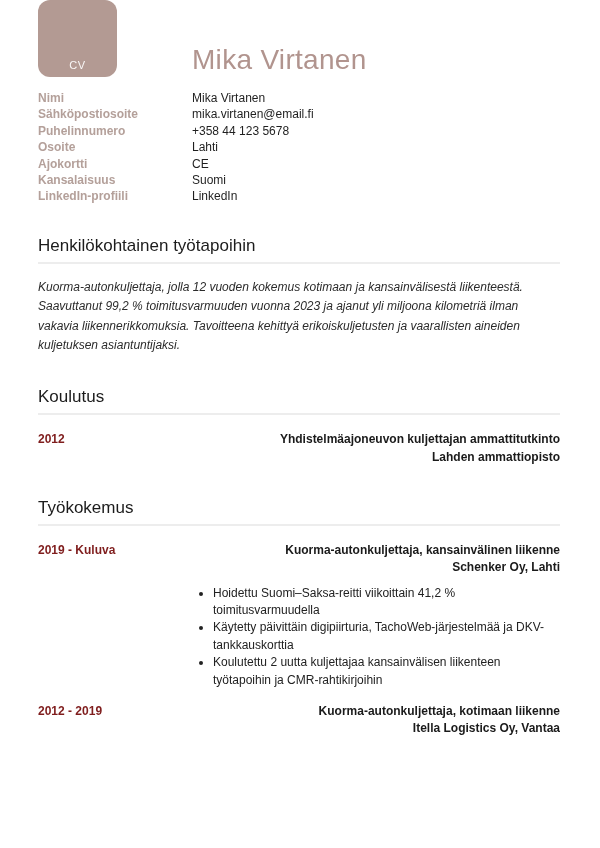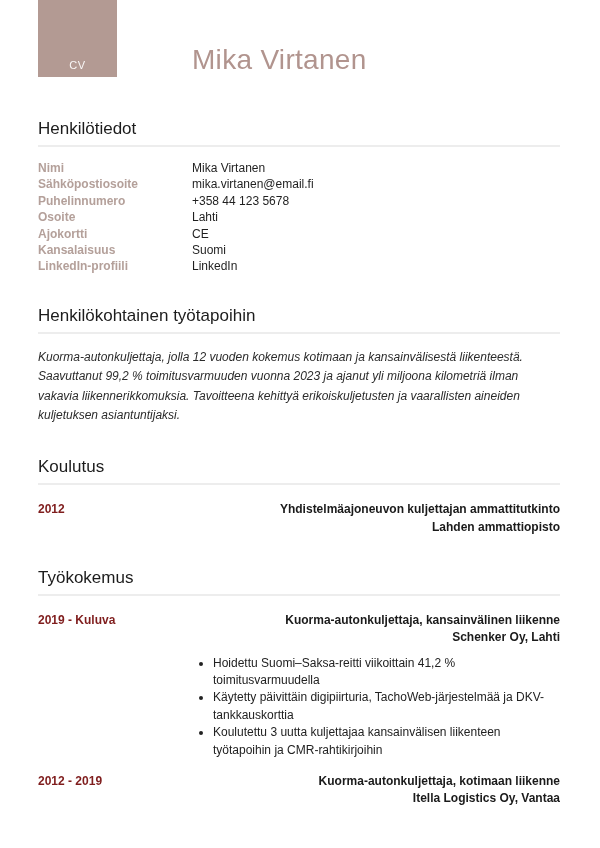--- a/index.html
+++ b/index.html
@@ -22,20 +22,21 @@
     left: 38px; top: 0;
     width: 79px; height: 77px;
     background: #b39a93;
     display: flex;
     align-items: flex-end;
     justify-content: center;
     padding-bottom: 6px;
     color: rgba(255,255,255,0.92);
     font-size: 11px;
     letter-spacing: 0.6px;
+    border-radius: 12px;
   }
   .page-title {
     position: absolute;
     left: 192px; top: 46px;
     font-size: 28px;
     line-height: 1;
     font-weight: 400;
     color: #b1948e;
     letter-spacing: 0.3px;
   }
@@ -107,21 +108,20 @@
 
   <div class="header">
     <div class="cv-badge">
       <span>CV</span>
     </div>
     <h1 class="page-title">Mika Virtanen</h1>
   </div>
 
   <div class="content">
 
-    <h2 class="section-heading first">Henkilötiedot</h2>
     <div class="info-grid">
   <div class="info-label">Nimi</div>
   <div class="info-value">Mika Virtanen</div>
 
   <div class="info-label">Sähköpostiosoite</div>
   <div class="info-value">mika.virtanen@email.fi</div>
 
   <div class="info-label">Puhelinnumero</div>
   <div class="info-value">+358 44 123 5678</div>
 
@@ -156,21 +156,21 @@
     <h2 class="section-heading">Työkokemus</h2>
     <div class="entries">
   <div class="entry">
     <div class="entry-period">2019 - Kuluva</div>
     <div class="entry-body">
       <div class="entry-title">Kuorma-autonkuljettaja, kansainvälinen liikenne</div>
       <div class="entry-subtitle">Schenker Oy, Lahti</div>
       <ul class="entry-bullets">
               <li>Hoidettu Suomi–Saksa-reitti viikoittain 41,2 % toimitusvarmuudella</li>
               <li>Käytetty päivittäin digipiirturia, TachoWeb-järjestelmää ja DKV-tankkauskorttia</li>
-              <li>Koulutettu 3 uutta kuljettajaa kansainvälisen liikenteen työtapoihin ja CMR-rahtikirjoihin</li>
+              <li>Koulutettu 2 uutta kuljettajaa kansainvälisen liikenteen työtapoihin ja CMR-rahtikirjoihin</li>
             </ul>
     </div>
   </div>
 
   <div class="entry">
     <div class="entry-period">2012 - 2019</div>
     <div class="entry-body">
       <div class="entry-title">Kuorma-autonkuljettaja, kotimaan liikenne</div>
       <div class="entry-subtitle">Itella Logistics Oy, Vantaa</div>
 

